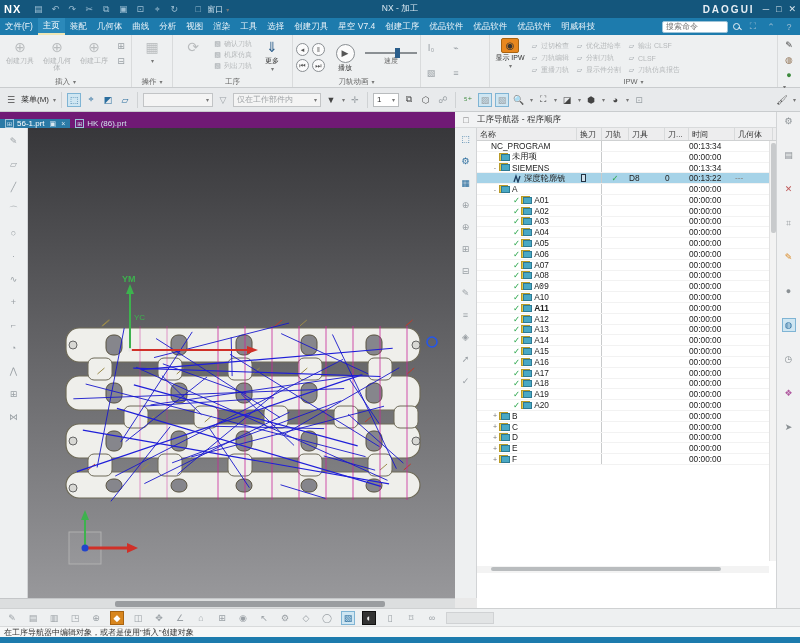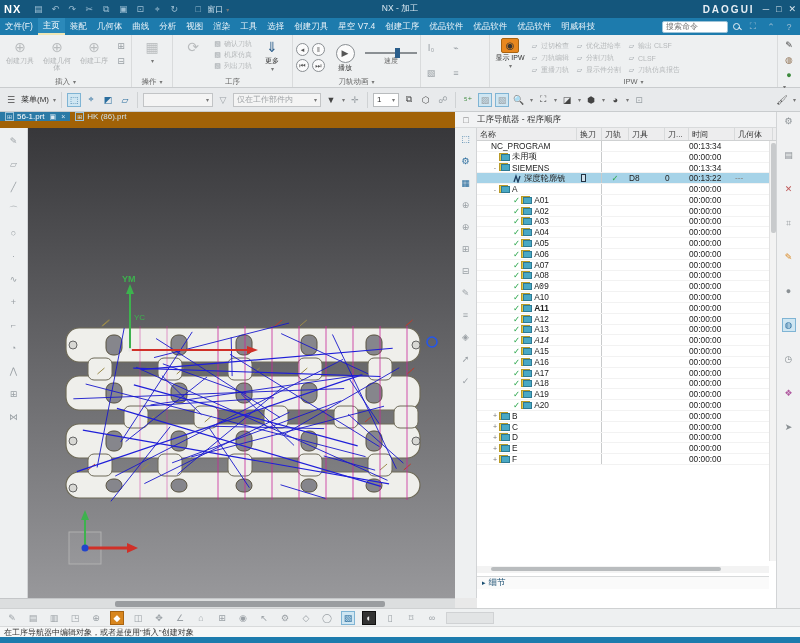--- a/index.html
+++ b/index.html
@@ -51,21 +51,21 @@
 .ipwgrid{display:grid;grid-template-rows:repeat(3,12px);grid-auto-flow:column;column-gap:6px;padding-top:3px}
 .rtail{display:flex;flex-direction:column;justify-content:flex-start;gap:1px;padding:3px 4px}
 
 #toolbar2{position:absolute;left:0;top:88px;width:800px;height:24px;background:#e8eaec;border-bottom:1px solid #c9ccce;display:flex;align-items:center;gap:3px;padding:0 4px;font-size:8px}
 .menu-btn{display:flex;align-items:center;gap:3px;color:#333}
 .vsep{width:1px;height:16px;background:#cfd2d4;margin:0 2px}
 .combo{height:14px;background:#f4f4f4;border:1px solid #c2c4c6;color:#a0a4a7;display:flex;align-items:center;padding:0 3px;gap:2px}
 .combo .cv{flex:1;white-space:nowrap;overflow:hidden}
 .spin{width:26px;height:14px;background:#fff;border:1px solid #b9bcbe;display:flex;align-items:center;padding:0 3px;color:#333}
 
-#tabstrip{position:absolute;left:0;top:112px;width:508px;height:16px;background:#a16207;display:flex;align-items:flex-start}
+#tabstrip{position:absolute;left:0;top:112px;width:508px;height:16px;background:#701a75;display:flex;align-items:flex-end}
 .ftab{display:flex;align-items:center;gap:3px;padding:0 5px;color:#cfe0ea;font-size:8px}
 .ftab.active{background:#2b7aa6;color:#fff}
 .ftab .tico{width:9px;height:9px;border:1px solid #9cc2d8;font-size:6px;display:flex;align-items:center;justify-content:center;color:#cfe4f2}
 .ftab .tbtn{font-size:7px;color:#dbe9f2;margin-left:2px}
 #paneltitle{position:absolute;left:455px;top:112px;width:321px;height:16px;background:#f2f3f4;border-bottom:1px solid #d8dadb;display:flex;align-items:center;gap:4px;padding:0 4px;font-size:8.5px;color:#333}
 
 #lefttools{position:absolute;left:0;top:128px;width:28px;height:470px;background:#eef0f1;border-right:1px solid #d2d4d6;display:flex;flex-direction:column;align-items:center;gap:9px;padding-top:6px}
 #midtools{position:absolute;left:455px;top:128px;width:22px;height:470px;background:#eef0f1;border-right:1px solid #d2d4d6;display:flex;flex-direction:column;align-items:center;gap:8px;padding-top:4px}
 #resbar{position:absolute;left:776px;top:112px;width:24px;height:496px;background:#f0f1f2;border-left:1px solid #d2d4d6;display:flex;flex-direction:column;align-items:center;gap:20px;padding-top:2px}
 
@@ -901,21 +901,21 @@
         <span class="cell" style="width: 34px;"></span>
       </div>
       <div class="nav-row">
         <span class="cell c0" style="width: 100px; padding-left: 28px;">
           <span class="expand"></span>
           <span class="chk">✓</span>
           <span class="folder">
             <span class="back"></span>
             <span class="front"></span>
           </span>
-          <span style="overflow: hidden; font-style: italic;">A14</span>
+          <span style="overflow: hidden;">A14</span>
         </span>
         <span class="cell c1" style="width: 25px;"></span>
         <span class="cell" style="width: 27px; justify-content: center;"></span>
         <span class="cell" style="width: 36px;"></span>
         <span class="cell" style="width: 24px;"></span>
         <span class="cell" style="width: 46px;">00:00:00</span>
         <span class="cell" style="width: 38px; color: rgb(136, 136, 136);"></span>
         <span class="cell" style="width: 34px;"></span>
       </div>
       <div class="nav-row">
@@ -1110,24 +1110,20 @@
         <span class="cell" style="width: 46px;">00:00:00</span>
         <span class="cell" style="width: 38px; color: rgb(136, 136, 136);"></span>
         <span class="cell" style="width: 34px;"></span>
       </div>
     </div>
 </div>
 <div id="hscroll" style="top:566px">
     <div class="thumb"></div>
   </div>
 <div id="sections" style="position:absolute;left:477px;top:576px;width:292px">
-    <div class="section">
-      <span style="font-size: 7px;">▸</span>
-      <span>细节</span>
-    </div>
   </div>
 <div id="vscroll">
     <div class="thumb"></div>
   </div>
 
 <div id="bottombar">
     <span class="ico ">✎</span>
     <span class="ico ">▤</span>
     <span class="ico ">▥</span>
     <span class="ico ">◳</span>

